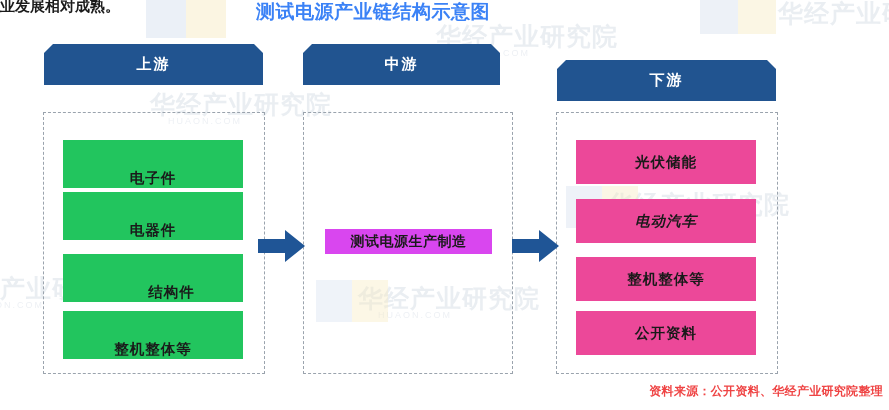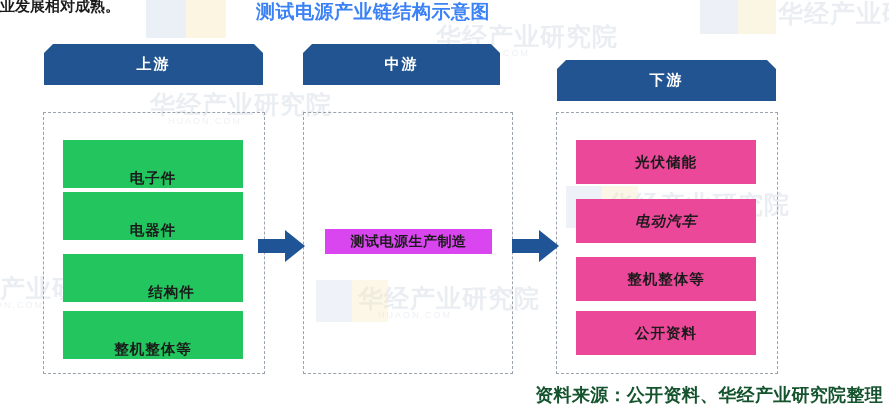--- a/index.html
+++ b/index.html
@@ -154,23 +154,23 @@
     height: 34px;
   }
   .arrow-left  { left: 258px; top: 229px; }
   .arrow-right { left: 512px; top: 229px; }
 
   
   .source {
     position: absolute;
     right: 6px;
     top: 383px;
-    font-size: 18px;
-    font-weight: 700;
-    color: #14532d;
+    font-size: 12px;
+    font-weight: 700;
+    color: #ef4444;
     letter-spacing: 0.3px;
     white-space: nowrap;
   }
 </style>
 </head>
 <body>
 
 <div id="canvas">
 
   <div class="wm-blob" style="left:146px; top:-6px; width:40px; height:44px; background:rgba(190,205,228,0.30);"></div>

